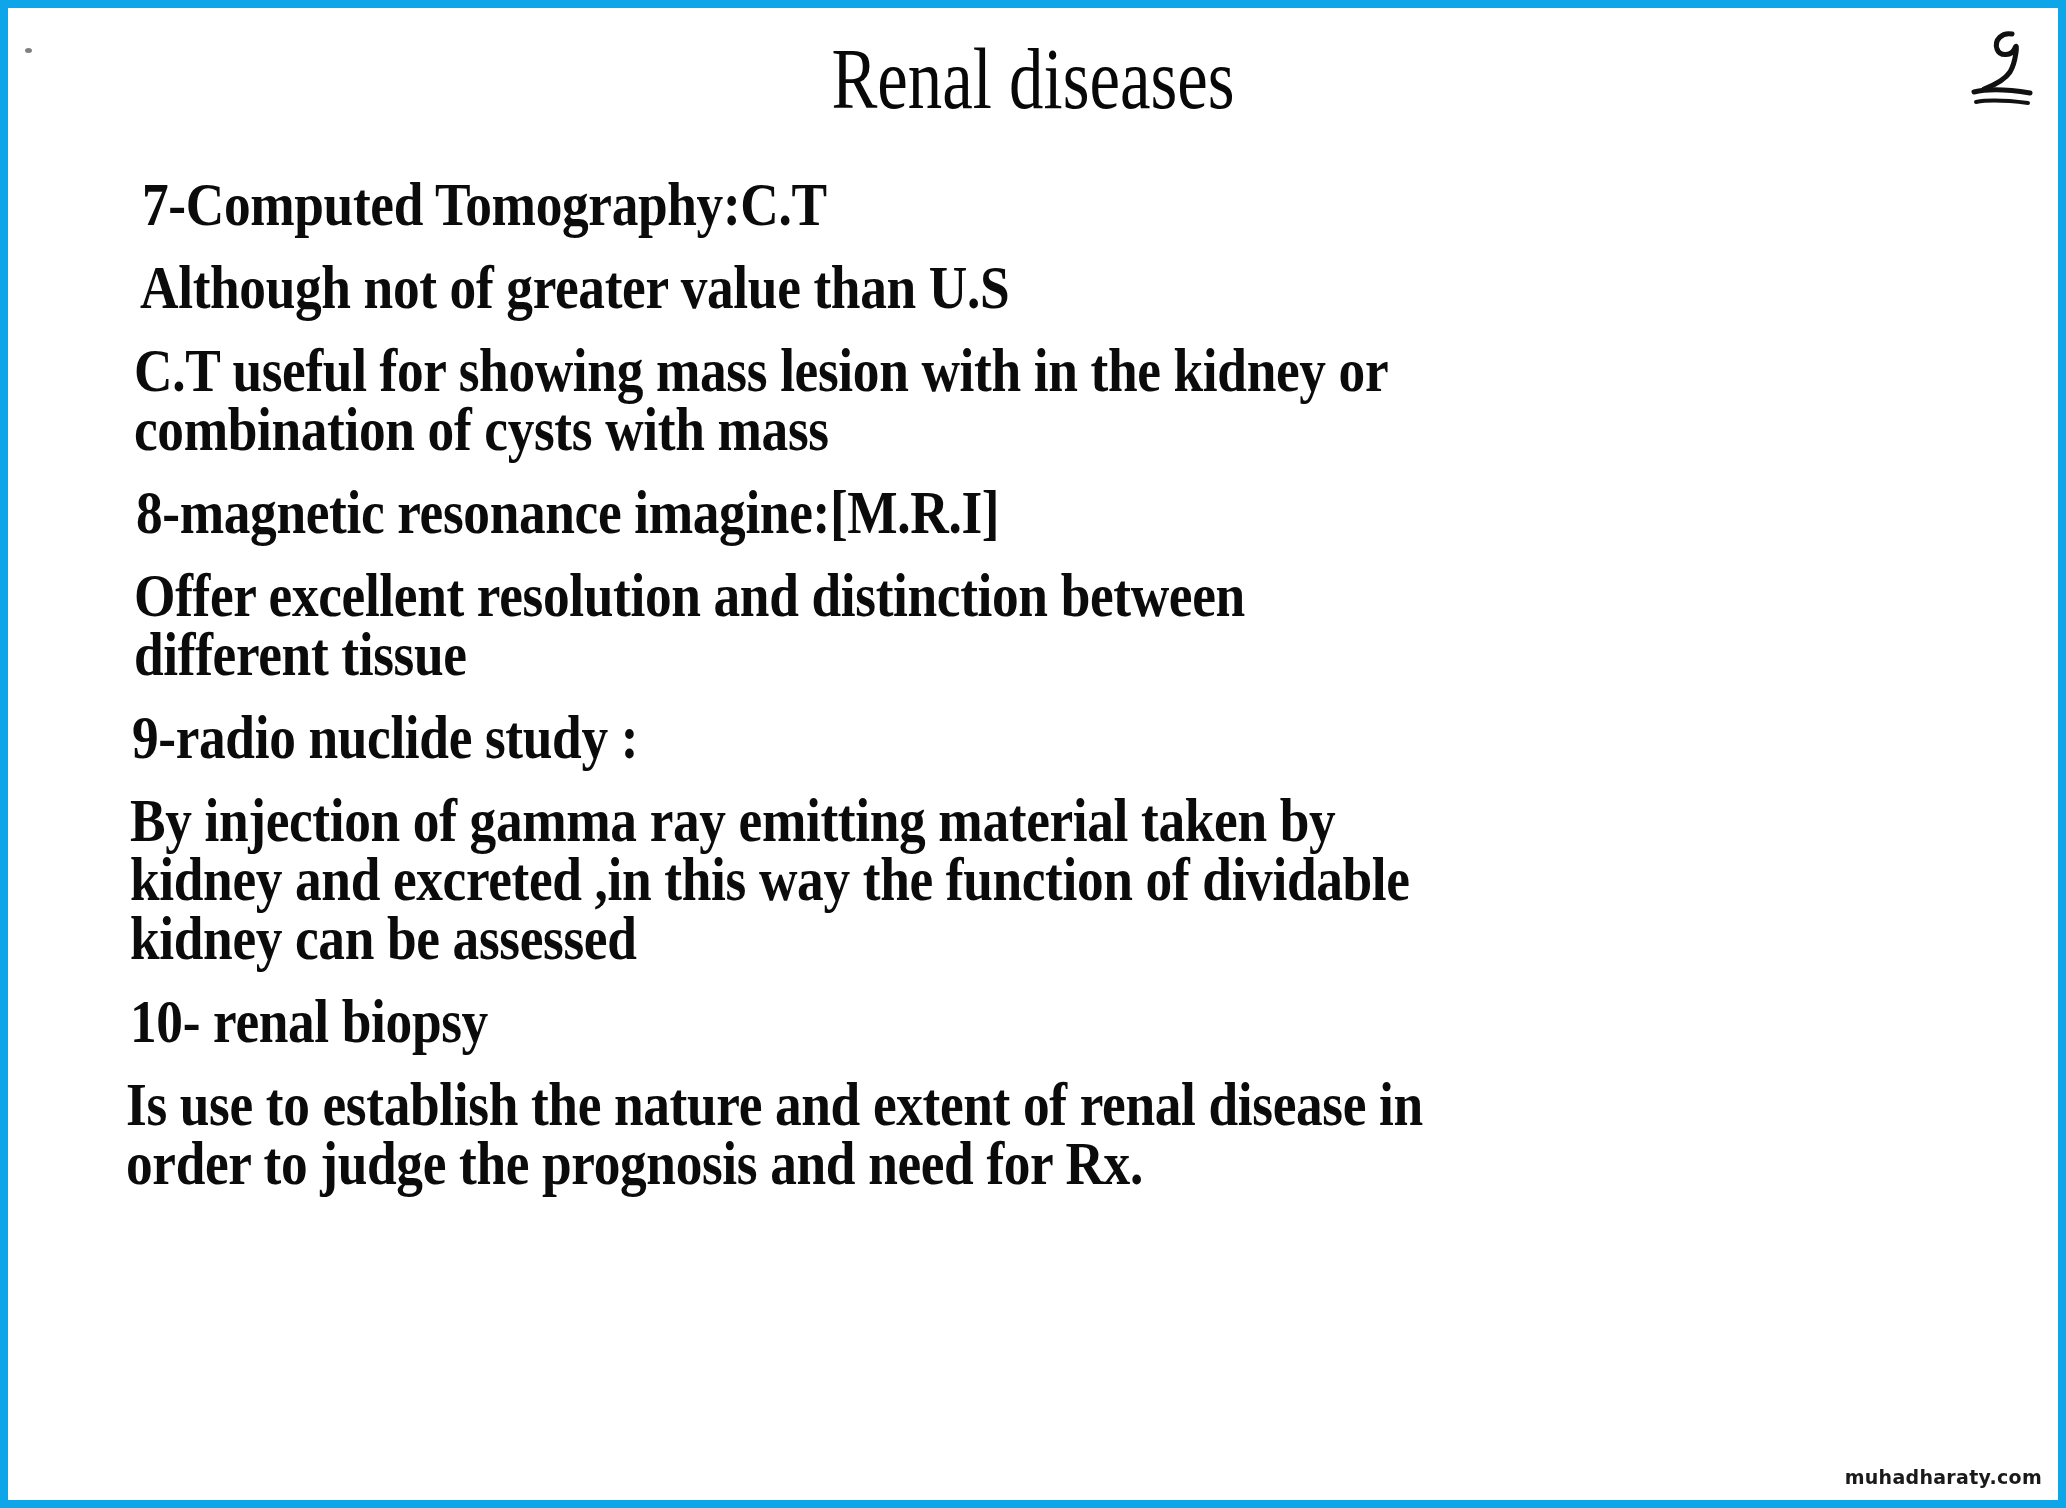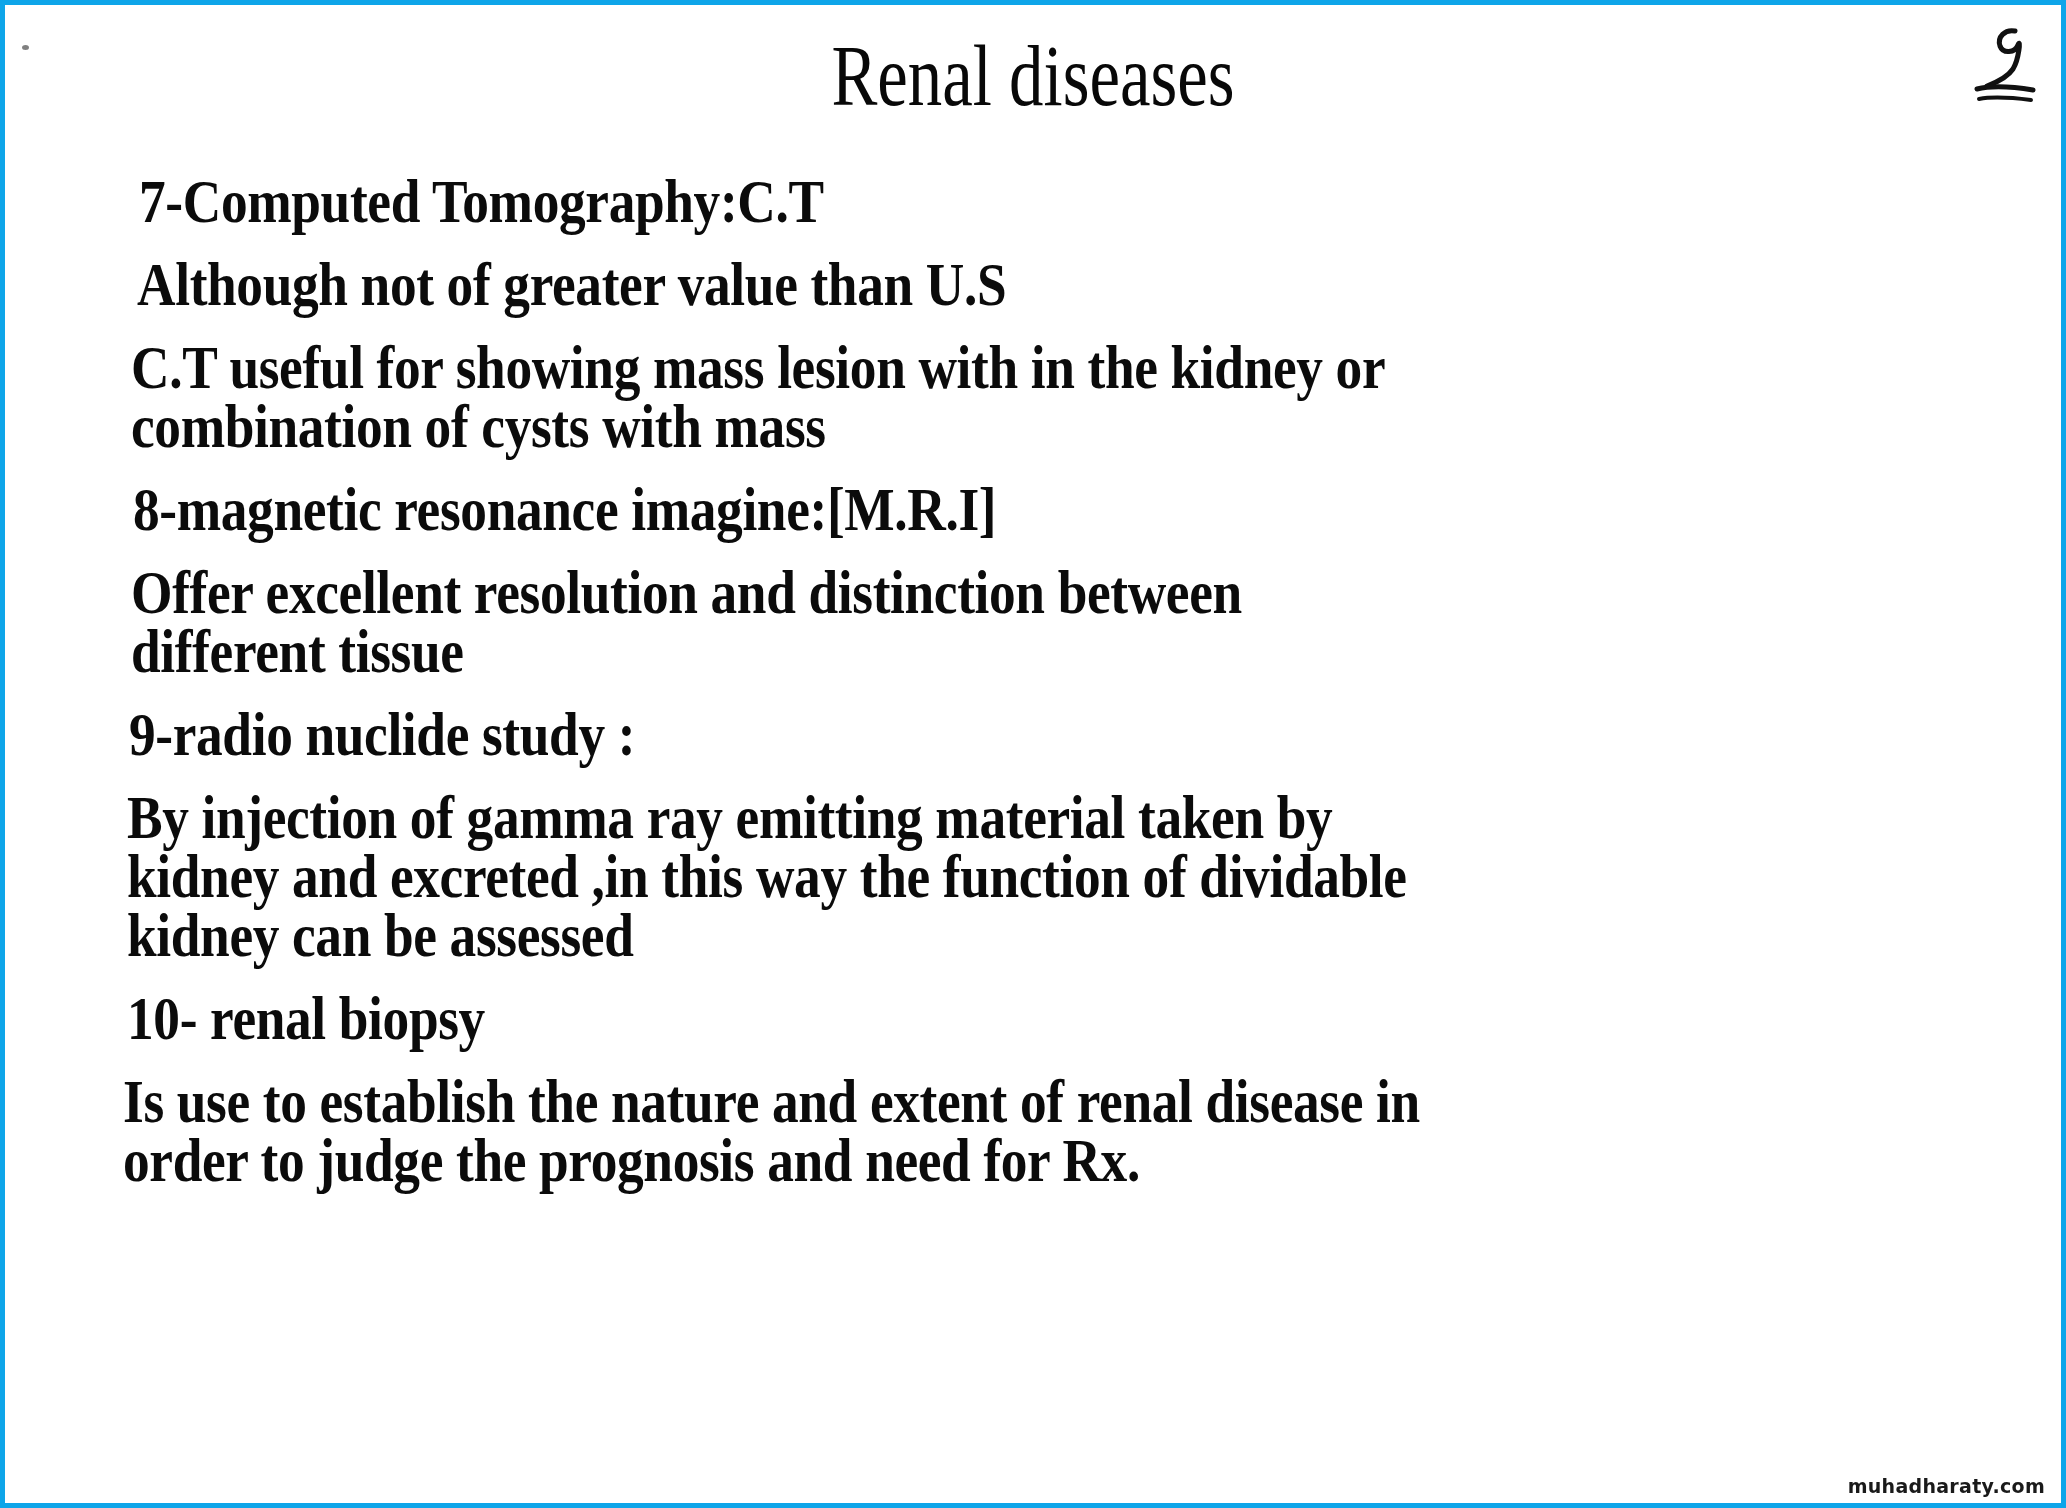--- a/index.html
+++ b/index.html
@@ -6,21 +6,21 @@
     margin: 0;
     padding: 0;
     background: #ffffff;
   }
   #slide {
     position: relative;
     width: 2066px;
     height: 1508px;
     background: #ffffff;
     box-sizing: border-box;
-    border: 5px solid #0ea5e9;
+    border: 8px solid #0ea5e9;
     overflow: hidden;
     font-family: "Liberation Serif", "DejaVu Serif", serif;
   }
   
   #title {
     position: absolute;
     top: 28px;
     left: 0;
     width: 100%;
     text-align: center;
@@ -69,21 +69,21 @@
     position: absolute;
     top: 14px;
     right: 22px;
     width: 70px;
     height: 90px;
   }
   
   #watermark {
     position: absolute;
     right: 16px;
-    bottom: 6px;
+    bottom: 12px;
     font-family: "DejaVu Sans", "Liberation Sans", sans-serif;
     font-weight: bold;
     font-size: 19px;
     color: #1a1a1a;
     letter-spacing: 0.3px;
   }
   
   .speck {
     position: absolute;
     background: #555;

